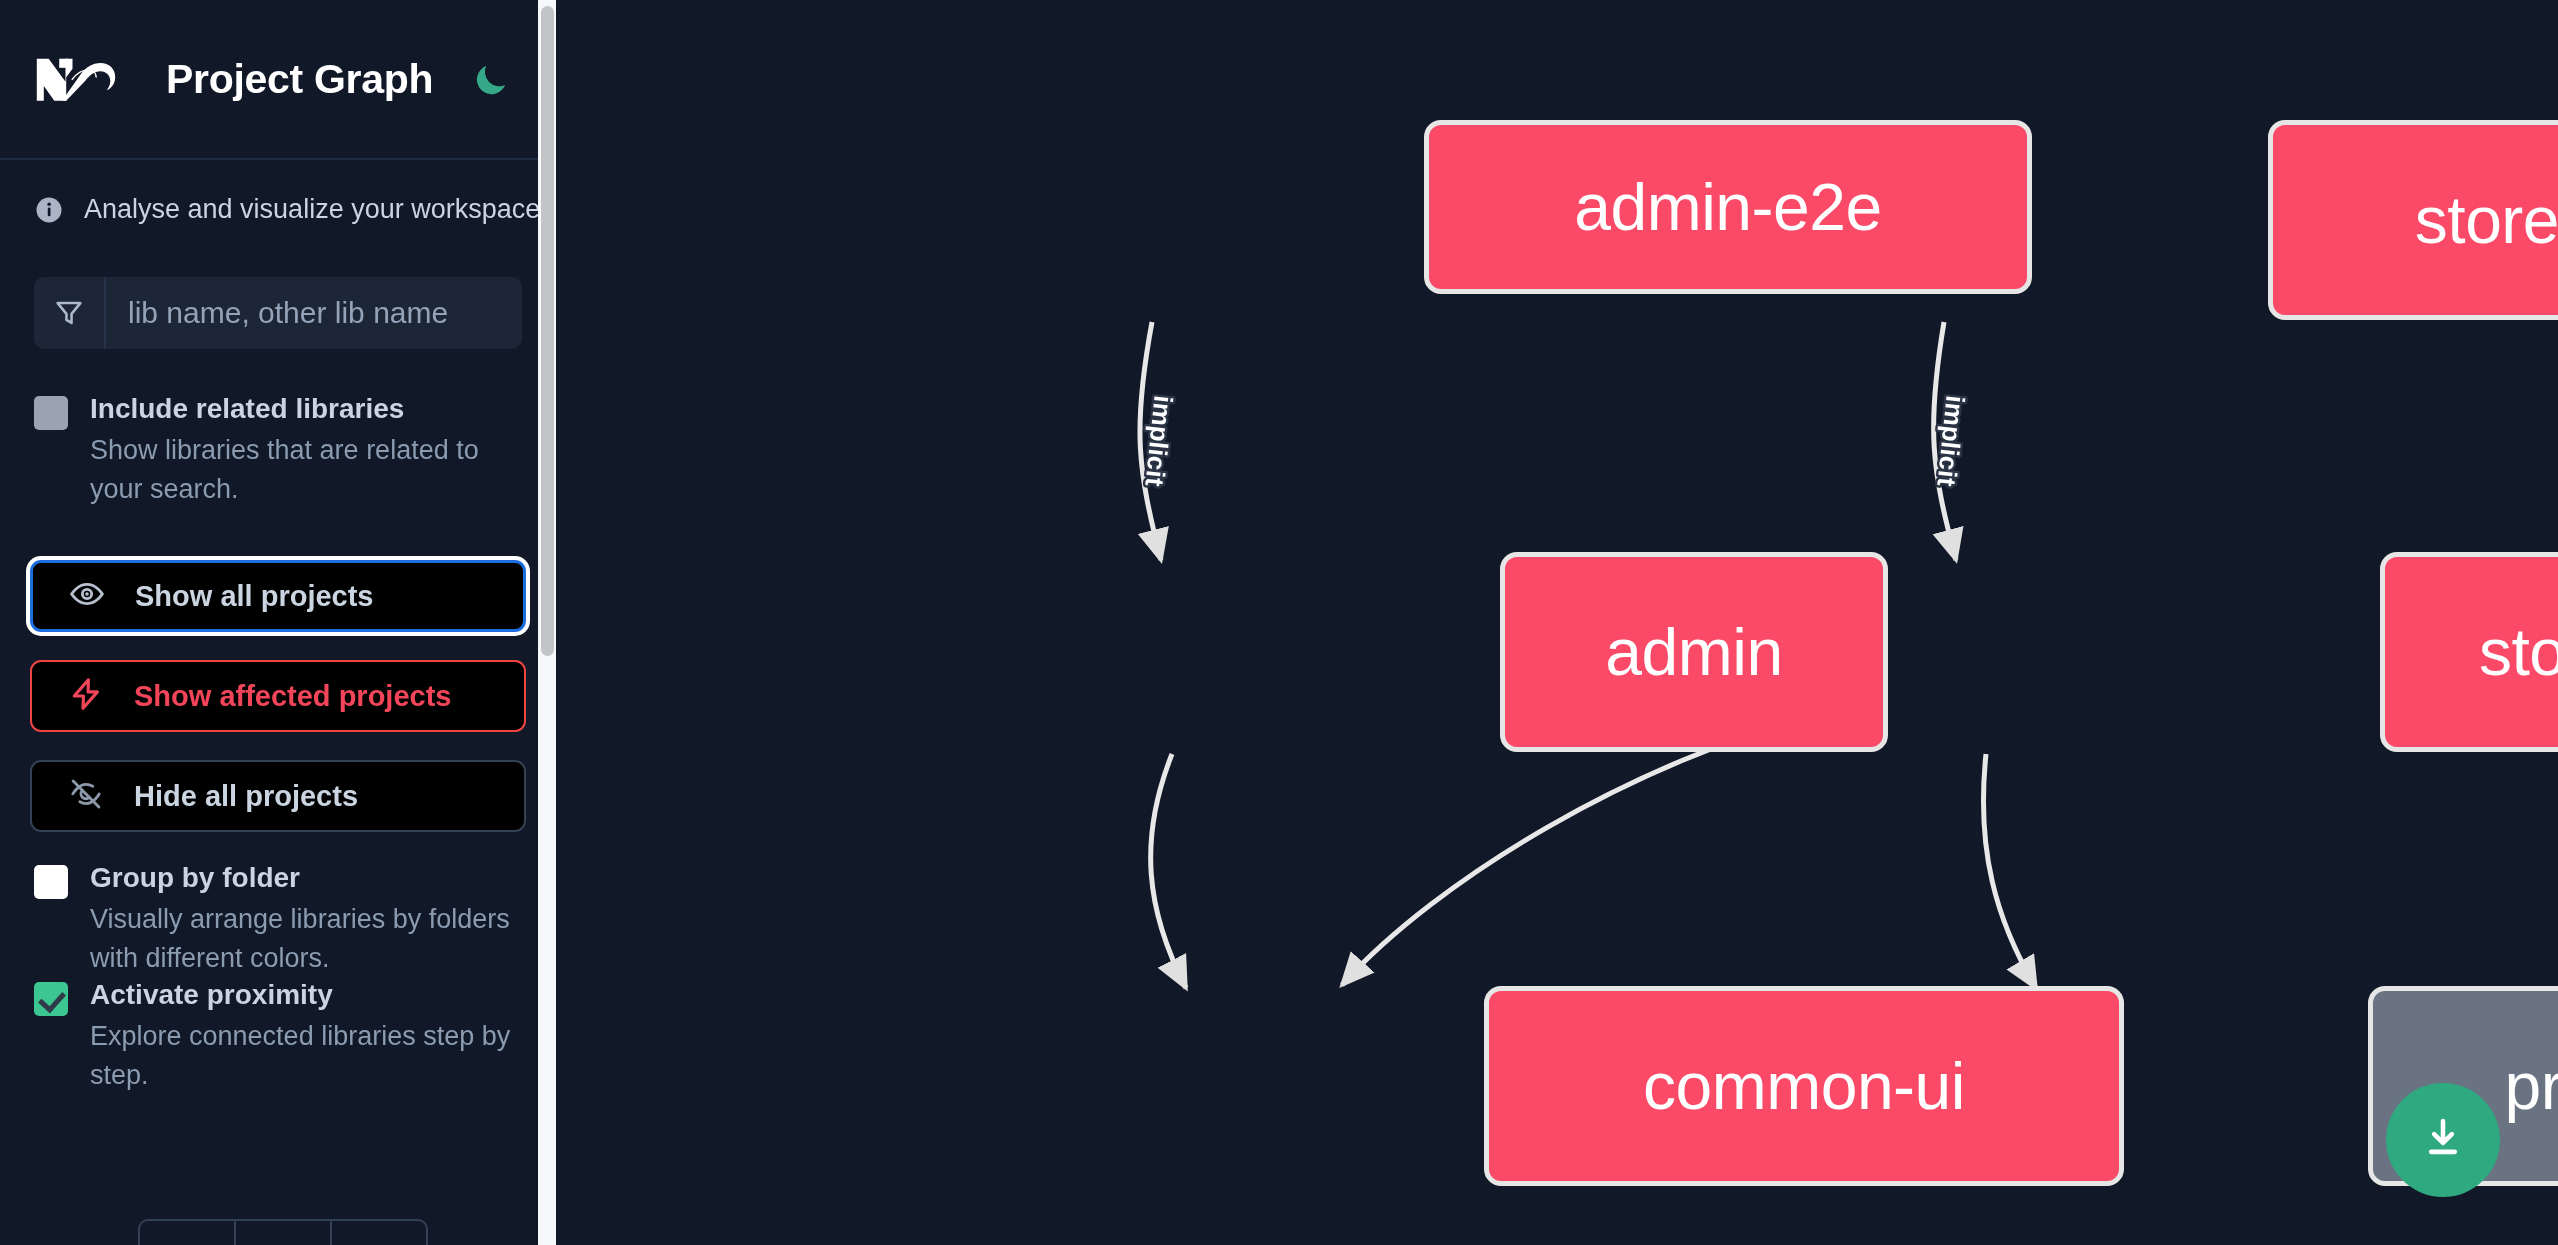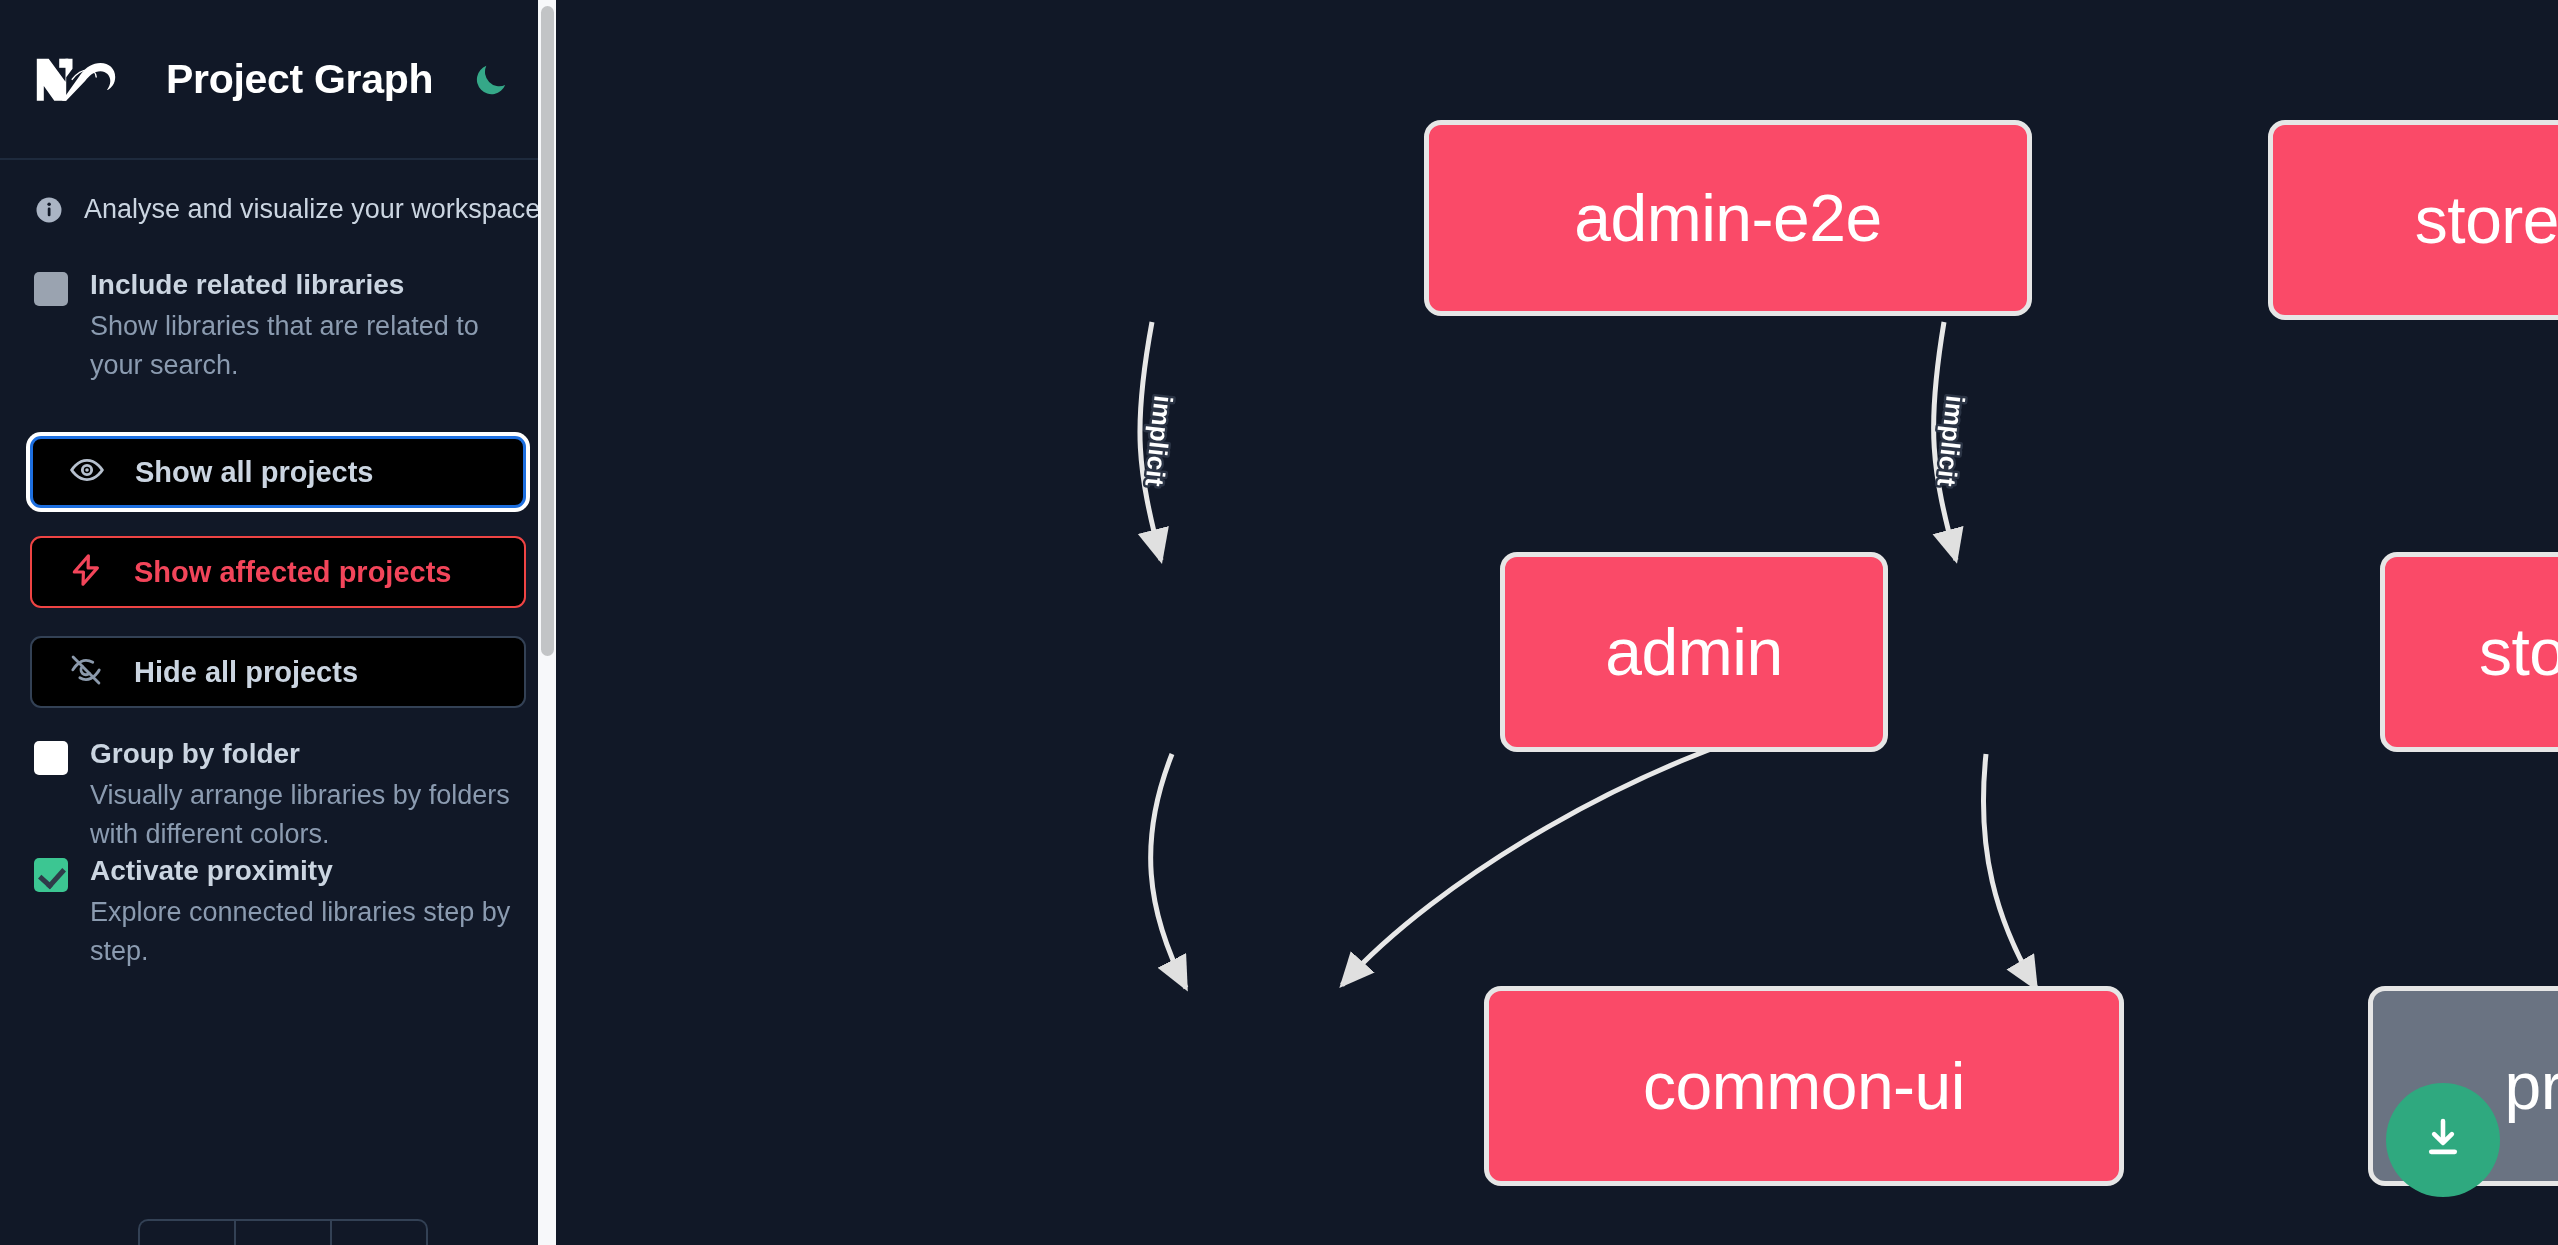--- a/index.html
+++ b/index.html
@@ -307,20 +307,28 @@
       <span class="info-icon">
         <svg viewBox="0 0 24 24" width="30" height="30" aria-hidden="true">
           <circle cx="12" cy="12" r="10" fill="#aab4c4"></circle>
           <rect x="11" y="10" width="2.2" height="7" rx="1" fill="#111827"></rect>
           <circle cx="12.1" cy="7.3" r="1.4" fill="#111827"></circle>
         </svg>
       </span>
       <span class="tagline-text">Analyse and visualize your workspace.</span>
     </div>
 
+    <div class="search-wrap">
+      <span class="search-icon-box">
+        <svg viewBox="0 0 24 24" width="34" height="34" aria-hidden="true">
+          <path fill="none" stroke="#aeb9c9" stroke-width="1.8" stroke-linejoin="round" d="M4 5h16l-6.2 7.6V19l-3.6-2.1v-4.3z"></path>
+        </svg>
+      </span>
+      <input class="search-input" type="text" placeholder="lib name, other lib name" style="">
+    </div>
 
     <div class="check-row first">
       <span class="cbox unchecked-gray"></span>
       <span class="check-text">
         <span class="check-label">Include related libraries</span>
         <span class="check-desc" style="display:block">Show libraries that are related to your search.</span>
       </span>
     </div>
 
     <div class="btn-stack">
@@ -400,21 +408,21 @@
       <path class="edge-path" marker-end="url(#ah)" d="M 1388,322 C 1370,430 1376,470 1400,560"></path>
       <text class="edge-label" transform="translate(1386,440) rotate(96)" text-anchor="middle">implicit</text>
 
       <path class="edge-path" marker-end="url(#ah)" d="M 616,754 C 582,840 590,910 630,988"></path>
 
       <path class="edge-path" marker-end="url(#ah)" d="M 1264,714 C 1080,760 880,880 786,985"></path>
 
       <path class="edge-path" marker-end="url(#ah)" d="M 1430,754 C 1420,850 1440,920 1480,988"></path>
     </svg>
 
-    <div class="node pink" style="left:868px; top:120px; width:608px; height:196px;">
+    <div class="node pink" style="left:868px; top:120px; width:608px; height:174px;">
       <span>admin-e2e</span>
     </div>
 
     <div class="node pink" style="left:1712px; top:120px; width:568px; height:200px;">
       <span>store-e2e</span>
     </div>
 
     <div class="node pink" style="left:944px; top:552px; width:388px; height:200px;">
       <span>admin</span>
     </div>

